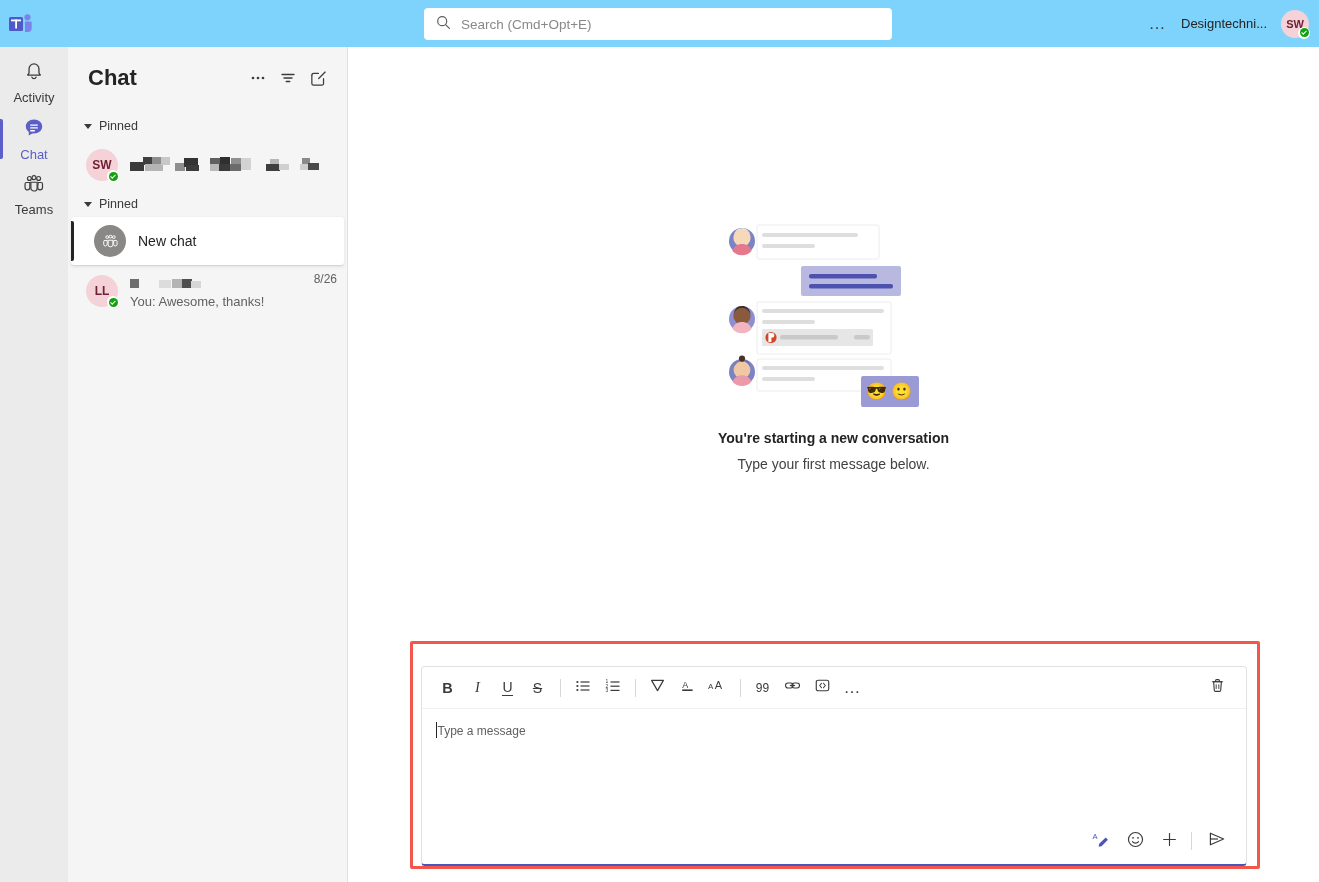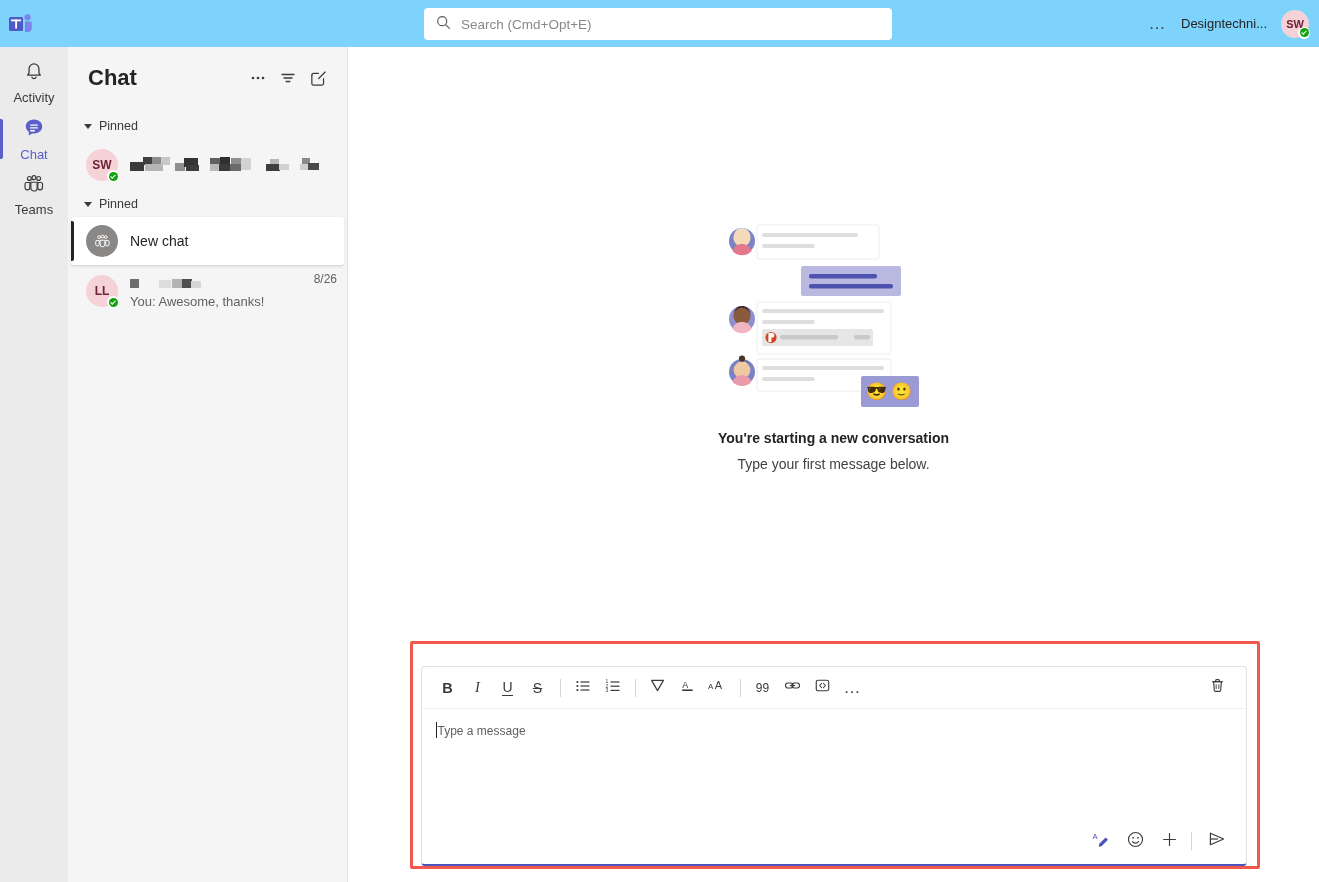--- a/index.html
+++ b/index.html
@@ -97,21 +97,21 @@
   .caret {
     width: 0; height: 0; border-left: 4.5px solid transparent;
     border-right: 4.5px solid transparent; border-top: 5.5px solid #3b3a39;
   }
   .row {
     display: flex; align-items: center; gap: 12px; height: 52px;
     padding: 0 10px 0 18px; cursor: pointer; position: relative;
   }
   .row.selected {
     background: #fff; border-radius: 3px; margin: 0 3px 0 3px;
-    padding-left: 15px; height: 48px;
+    padding-left: 23px; height: 48px;
     box-shadow: 0 0.3px 0.9px rgba(0,0,0,0.07), 0 1.6px 3.6px rgba(0,0,0,0.08);
   }
   .row.selected::before {
     content: ""; position: absolute; left: 0; top: 4px; bottom: 4px;
     width: 3px; background: #252423; border-radius: 0 2px 2px 0;
   }
   .av-list { width: 32px; height: 32px; min-width: 32px; font-size: 12px; }
   .av-list .presence { width: 12px; height: 12px; }
   .av-list .presence i { width: 9px; height: 9px; }
   .av-pink { background: #f4d2d8; color: #6e2233; }

